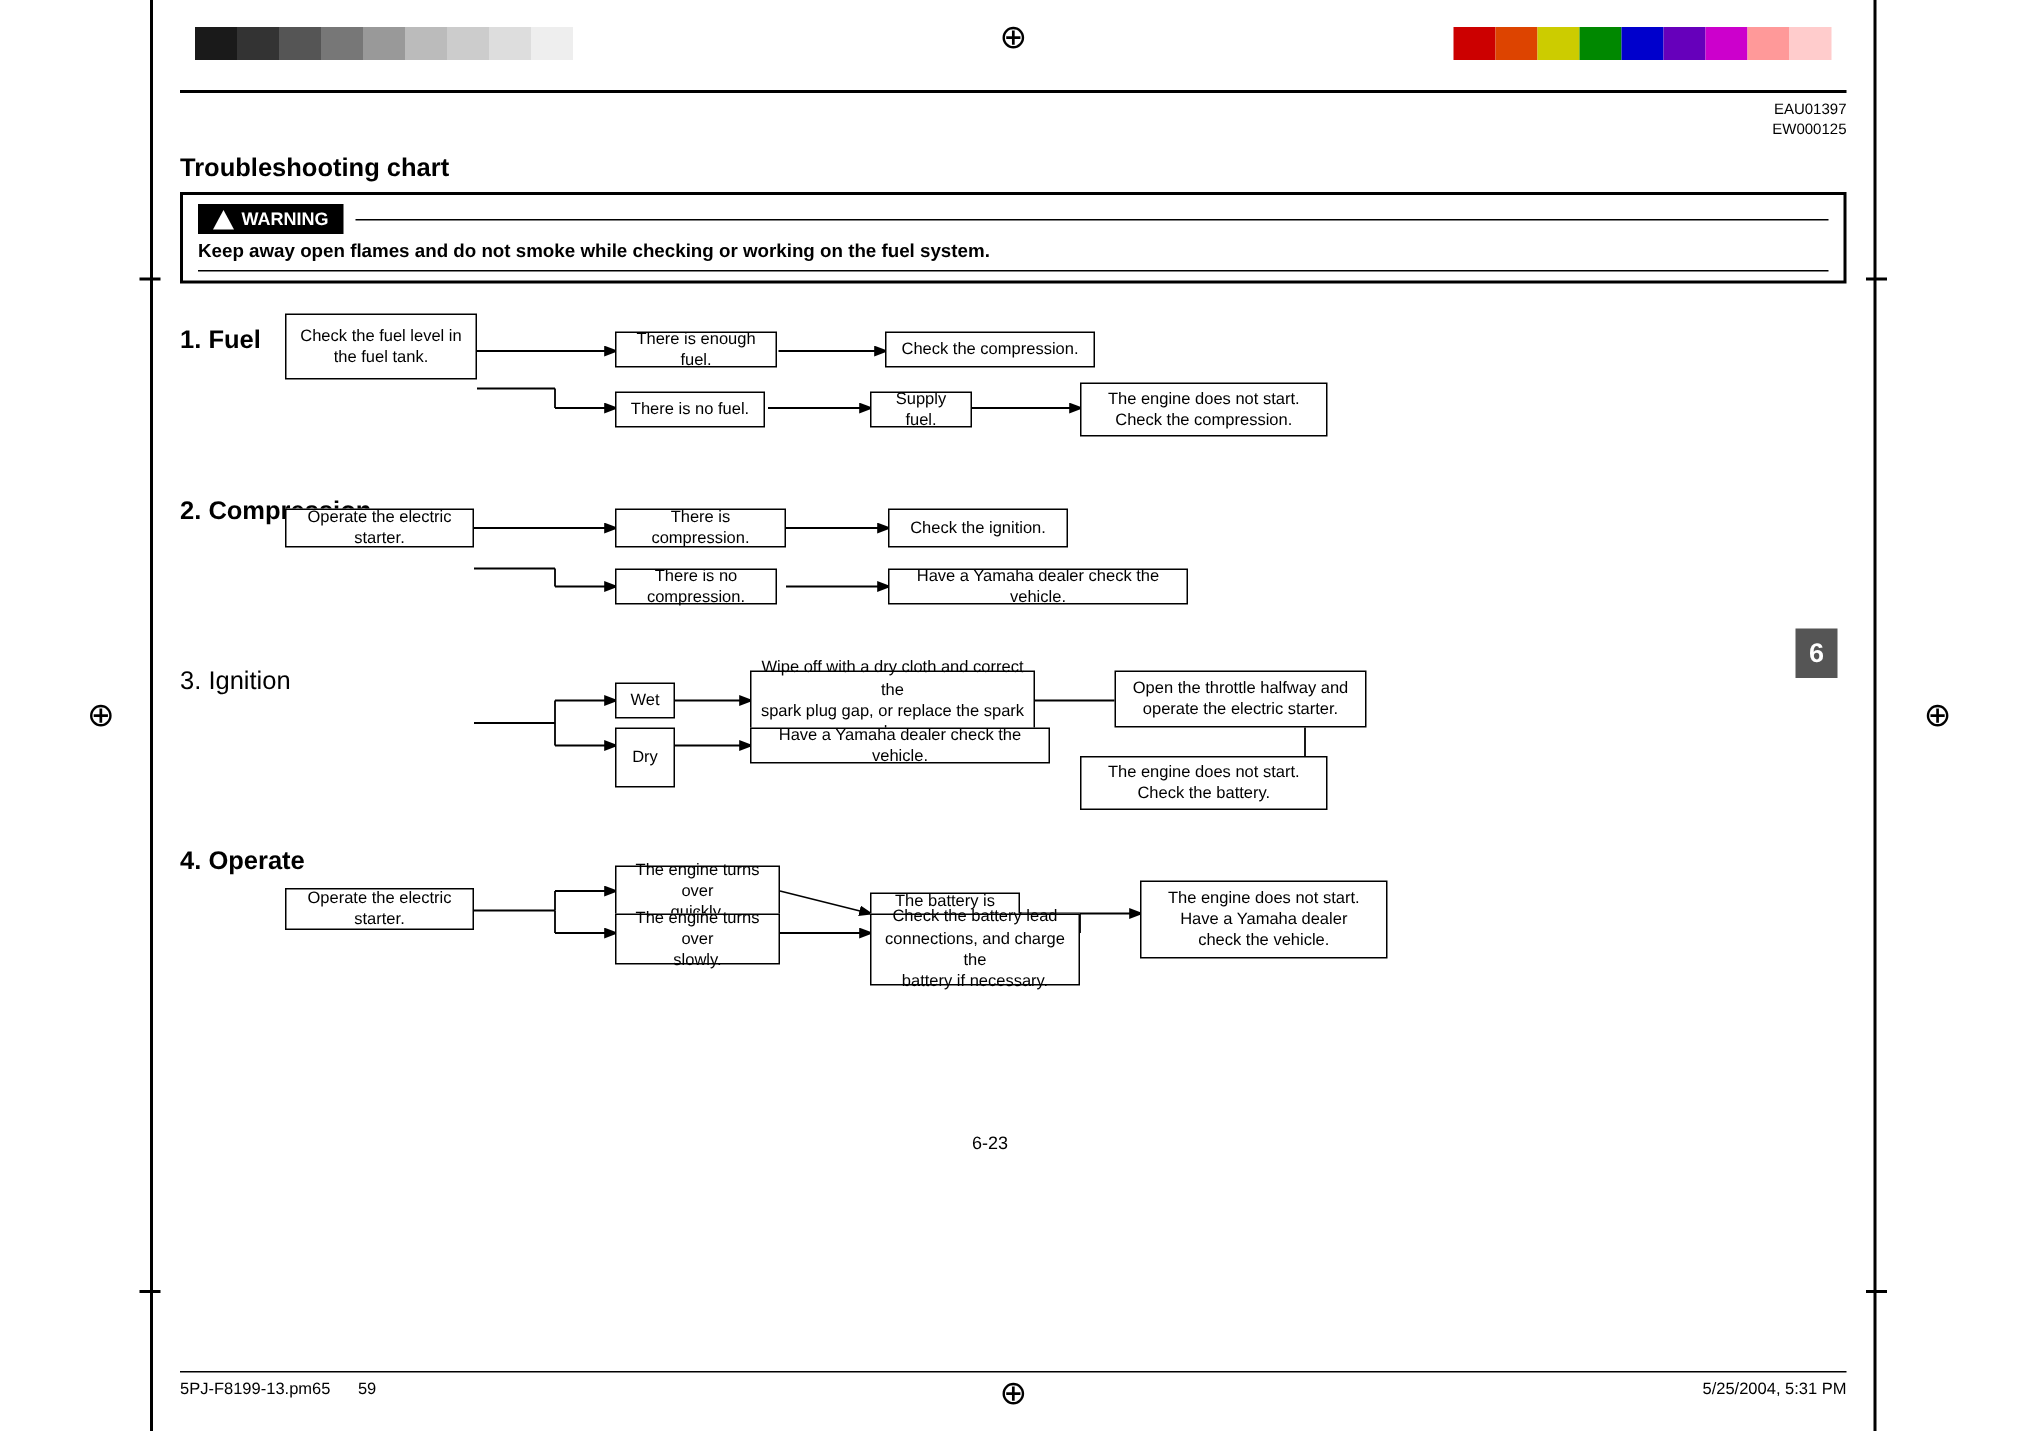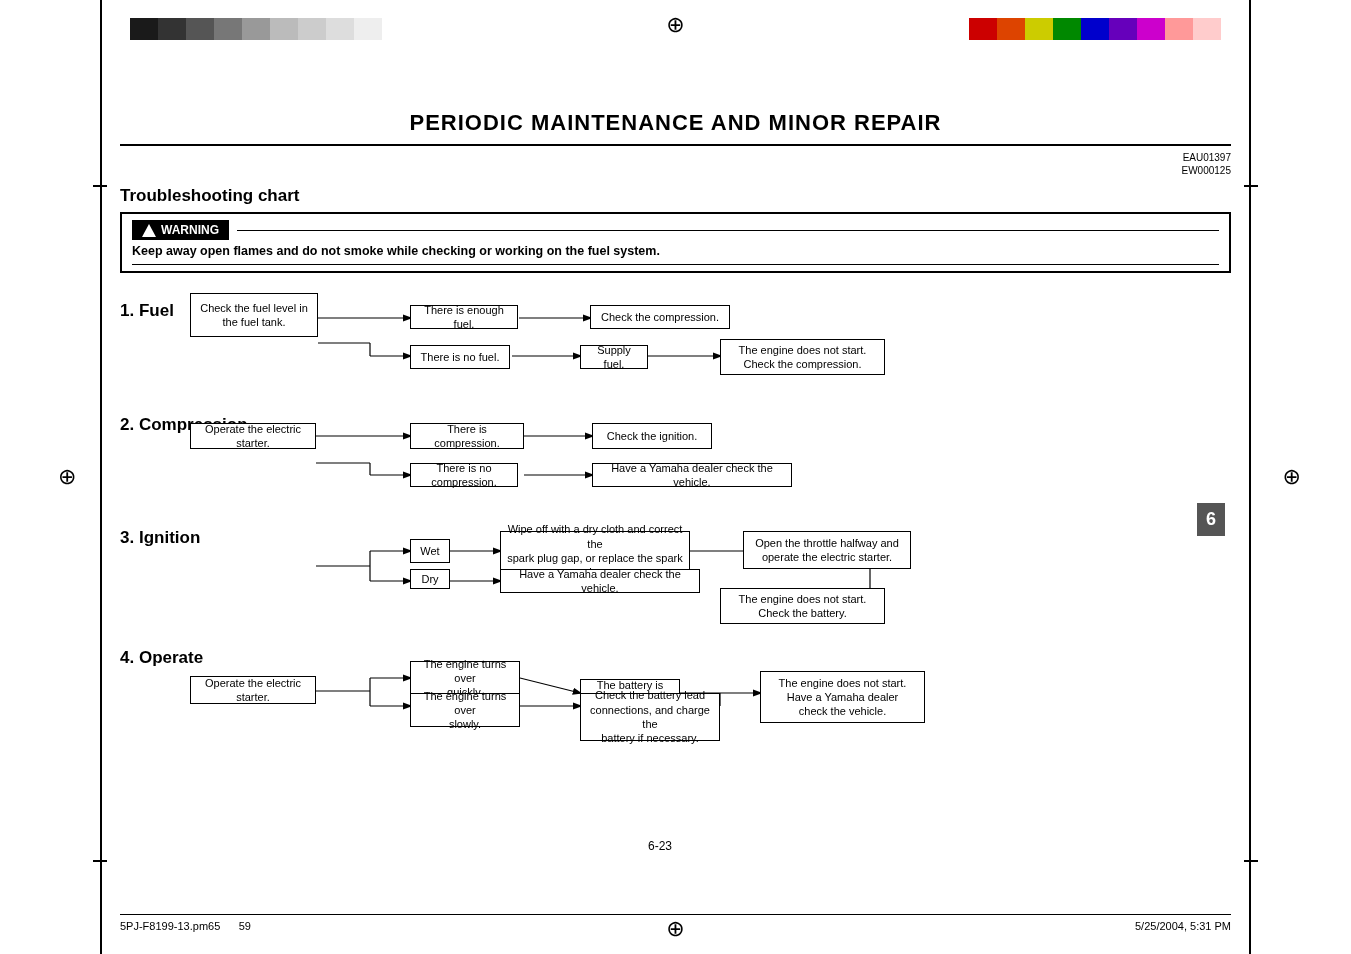--- a/index.html
+++ b/index.html
@@ -153,21 +153,20 @@
 <div style="position:absolute; top:12px; left:50%; transform:translateX(-50%); font-size:22px;">⊕</div>
 
 <div style="position:absolute; bottom:12px; left:50%; transform:translateX(-50%); font-size:22px;">⊕</div>
 
 <div style="position:absolute; top:50%; left:58px; transform:translateY(-50%); font-size:22px;">⊕</div>
 
 <div style="position:absolute; top:50%; right:50px; transform:translateY(-50%); font-size:22px;">⊕</div>
 
 <div class="main-content">
 
-  <div class="page-title">PERIODIC MAINTENANCE AND MINOR REPAIR</div>
   <hr class="title-hr">
 
   <div class="code-ref">EAU01397</div>
   <div class="code-ref">EW000125</div>
 
   <div class="section-heading">Troubleshooting chart</div>
 
   <div style="border:2px solid #000; padding:6px 10px 6px 10px; margin-bottom:10px;">
     <div style="display:flex; align-items:center; gap:0; margin-bottom:4px;">
       <div style="background:#000; color:#fff; font-weight:bold; font-size:12px; padding:3px 10px; display:inline-flex; align-items:center; gap:5px;">
@@ -291,40 +290,40 @@
     </div>
 
     <div class="fc-box" style="left:290px; top:180px; width:108px; height:24px;">
       <span>There is no compression.</span>
     </div>
 
     <div class="fc-box" style="left:472px; top:180px; width:200px; height:24px;">
       <span>Have a Yamaha dealer check the vehicle.</span>
     </div>
 
-    <div style="position:absolute; left:0; top:245px; font-size:17px; font-weight:bold;">
+    <div style="position:absolute; left:0; top:245px; font-size:17px; font-weight:normal;">
       <span>3.</span> <span>Ignition</span>
     </div>
 
 
     <div class="fc-box" style="left:290px; top:256px; width:40px; height:24px;">
       <span>Wet</span>
     </div>
 
     <div class="fc-box" style="left:380px; top:248px; width:190px; height:40px;">
       <span style="white-space:pre-line;">Wipe off with a dry cloth and correct the
 spark plug gap, or replace the spark plug.</span>
     </div>
 
     <div class="fc-box" style="left:623px; top:248px; width:168px; height:38px;">
       <span style="white-space:pre-line;">Open the throttle halfway and
 operate the electric starter.</span>
     </div>
 
-    <div class="fc-box" style="left:290px; top:286px; width:40px; height:20px;">
+    <div class="fc-box" style="left:290px; top:286px; width:40px; height:40px;">
       <span>Dry</span>
     </div>
 
     <div class="fc-box" style="left:380px; top:286px; width:200px; height:24px;">
       <span>Have a Yamaha dealer check the vehicle.</span>
     </div>
 
     <div class="fc-box" style="left:600px; top:305px; width:165px; height:36px;">
       <span style="white-space:pre-line;">The engine does not start.
 Check the battery.</span>

